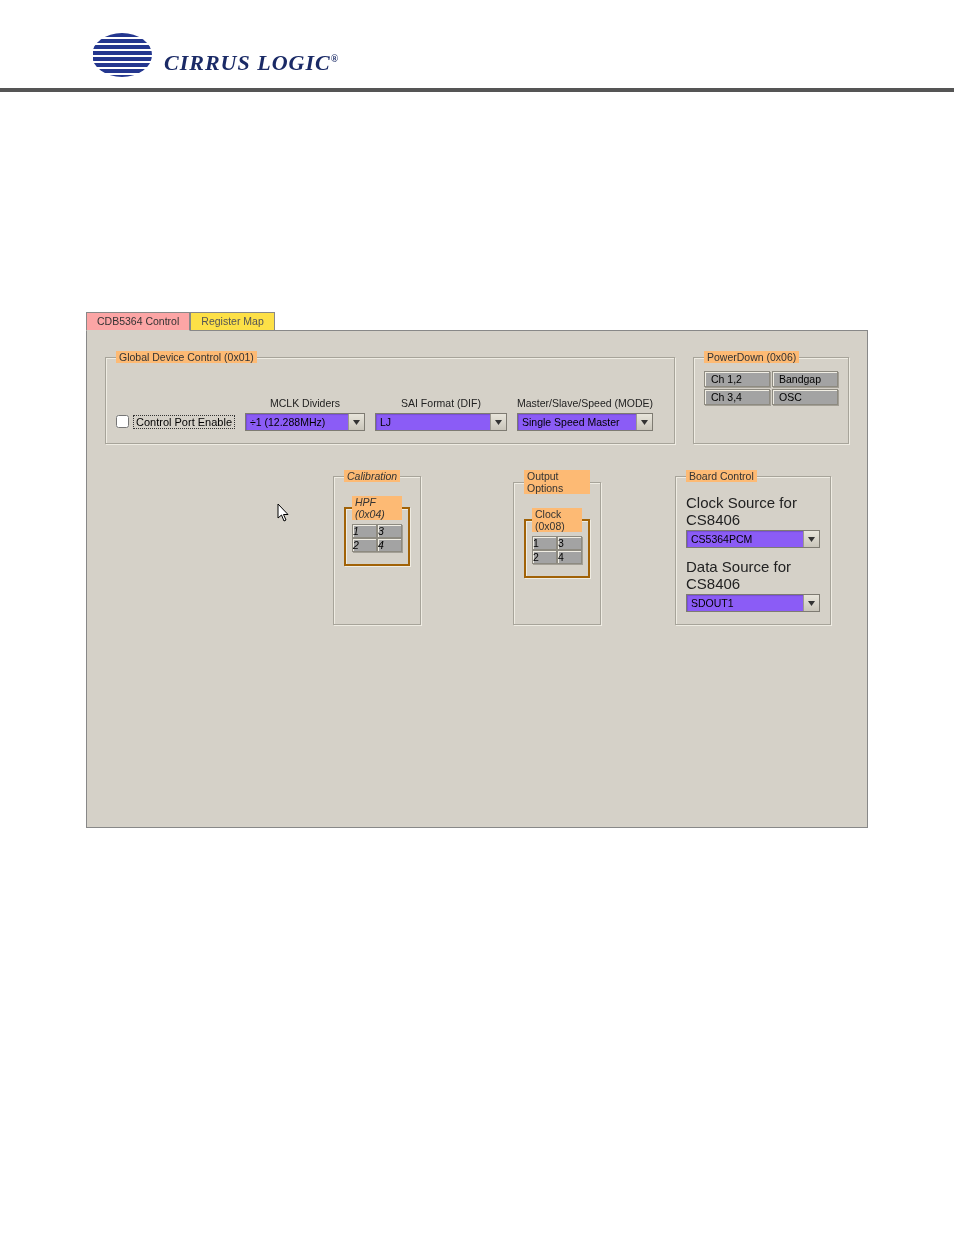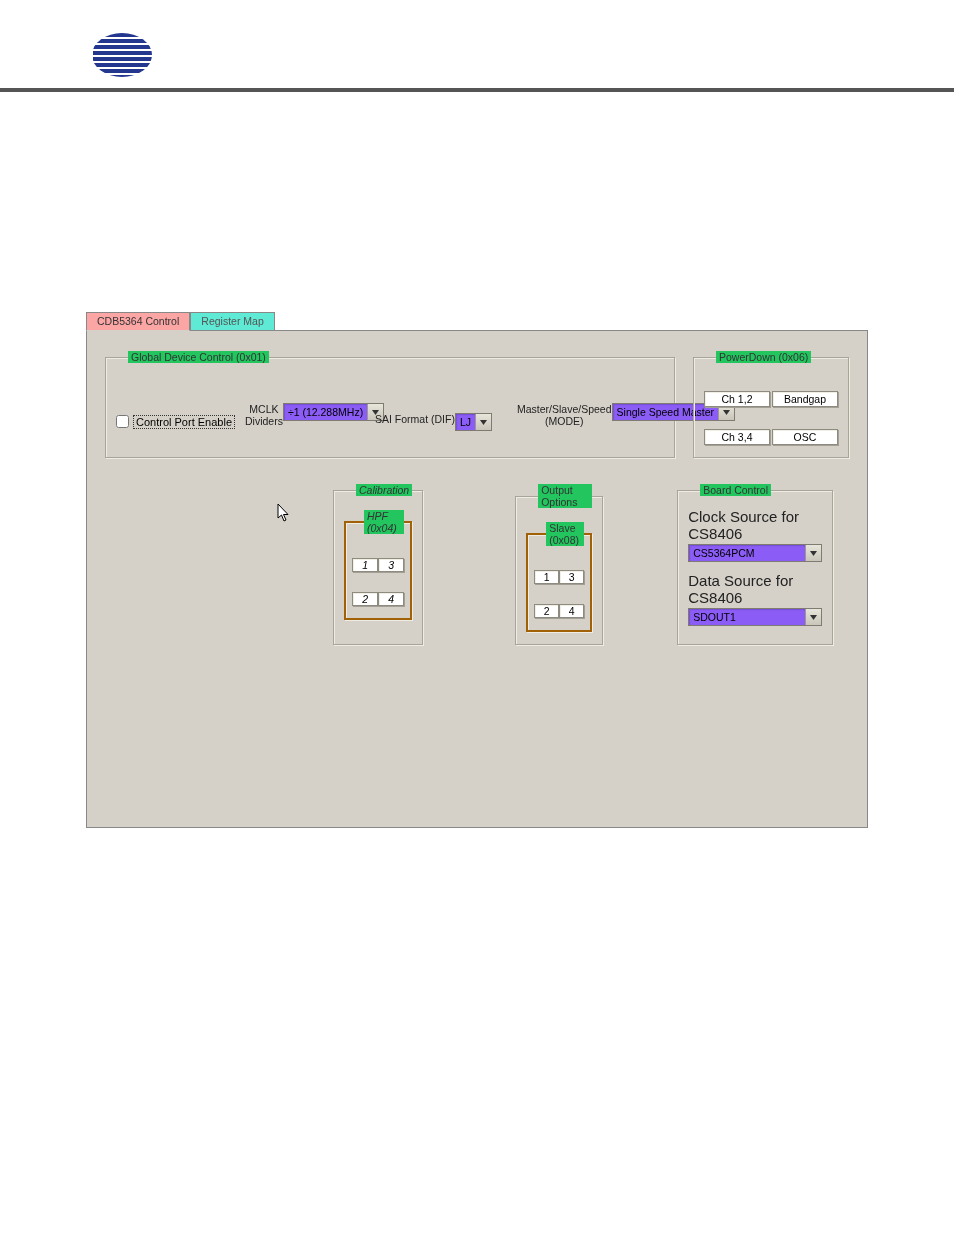--- a/index.html
+++ b/index.html
@@ -56,43 +56,42 @@
     cursor: pointer;
   }
   .tab.active {
     background: #fca5a5;
     position: relative;
     top: 1px;
     border-bottom: 1px solid #d5d1c8;
     z-index: 2;
   }
   .tab.inactive {
-    background: #5eead4;
+    background: #fde047;
     color: #555;
   }
   .panel {
     border: 1px solid #888;
     background: #d5d1c8;
     height: 498px;
     padding: 20px 18px;
     position: relative;
   }
   fieldset {
     border: 1px solid #a7a49a;
     box-shadow: inset 1px 1px 0 #efece3, 1px 1px 0 #efece3;
     margin: 0;
     padding: 8px 10px 12px 10px;
     position: relative;
   }
   legend {
     font-size: 10.5px;
     color: #333;
     padding: 0 3px;
-    background: #22c55e;
-    margin-left: 12px;
+    background: #fdba74;
   }
   .top-row {
     display: flex;
     gap: 18px;
     align-items: stretch;
   }
   .gdc {
     flex: 1;
   }
   .gdc-inner {
@@ -103,20 +102,21 @@
   }
   .lbl {
     font-size: 10.5px;
     color: #222;
     display: block;
     text-align: center;
     margin-bottom: 4px;
   }
   .col {
     display: flex;
+    flex-direction: column;
     align-items: stretch;
   }
   .chk-wrap {
     display: flex;
     align-items: flex-start;
     gap: 4px;
     padding-bottom: 2px;
     margin-top: 40px;
   }
   input[type=checkbox] {
@@ -148,29 +148,28 @@
     justify-content: center;
   }
   .combo .drop svg { width: 7px; height: 5px; }
 
   .pd-grid, .btn-grid {
     display: grid;
     grid-template-columns: 1fr 1fr;
     gap: 2px;
   }
   .btn {
-    background: #ffffff;
+    background: #a3a3a3;
     border: 1px solid #8d8a80;
     box-shadow: inset 1px 1px 0 #f1eee4, 1px 1px 0 #a39f95;
     padding: 1px 6px;
     font-size: 10.5px;
-    text-align: center;
+    text-align: left;
     min-width: 44px;
     cursor: pointer;
-    margin-top: 20px;
   }
   .pd-grid .btn { min-width: 52px; }
 
   .second-row {
     display: flex;
     gap: 18px;
     margin-top: 26px;
     justify-content: flex-start;
   }
   .spacer-left { width: 210px; }
@@ -230,20 +229,23 @@
           <line x1="0" y1="20" x2="73" y2="20"></line>
           <line x1="0" y1="26" x2="73" y2="26"></line>
           <line x1="0" y1="32" x2="72" y2="32"></line>
           <line x1="0" y1="38" x2="70" y2="38"></line>
           <line x1="0" y1="44" x2="65" y2="44"></line>
         </g>
         <rect x="-5" y="0" width="18" height="50" fill="#ffffff"></rect>
         <ellipse cx="42" cy="25" rx="30" ry="22" fill="none" stroke="#24378f" stroke-width="0"></ellipse>
       </svg>
     </div>
+    <div class="logo-text">
+      <span>CIRRUS LOGIC</span><sup>®</sup>
+    </div>
   </div>
 </div>
 
 <div class="app-wrap">
   <div class="tabstrip">
     <div class="tab active">CDB5364 Control</div>
     <div class="tab inactive">Register Map</div>
   </div>
   <div class="panel">
 
@@ -315,21 +317,21 @@
             <div class="btn">3</div>
             <div class="btn">2</div>
             <div class="btn">4</div>
           </div>
         </fieldset>
       </fieldset>
 
       <fieldset class="oo-fs">
         <legend>Output Options</legend>
         <fieldset class="inner-fs" style="margin-top:6px">
-          <legend>Slave (0x08)</legend>
+          <legend>Clock (0x08)</legend>
           <div class="mute-grid">
             <div class="btn">1</div>
             <div class="btn">3</div>
             <div class="btn">2</div>
             <div class="btn">4</div>
           </div>
         </fieldset>
       </fieldset>
 
       <fieldset class="bc-fs">

